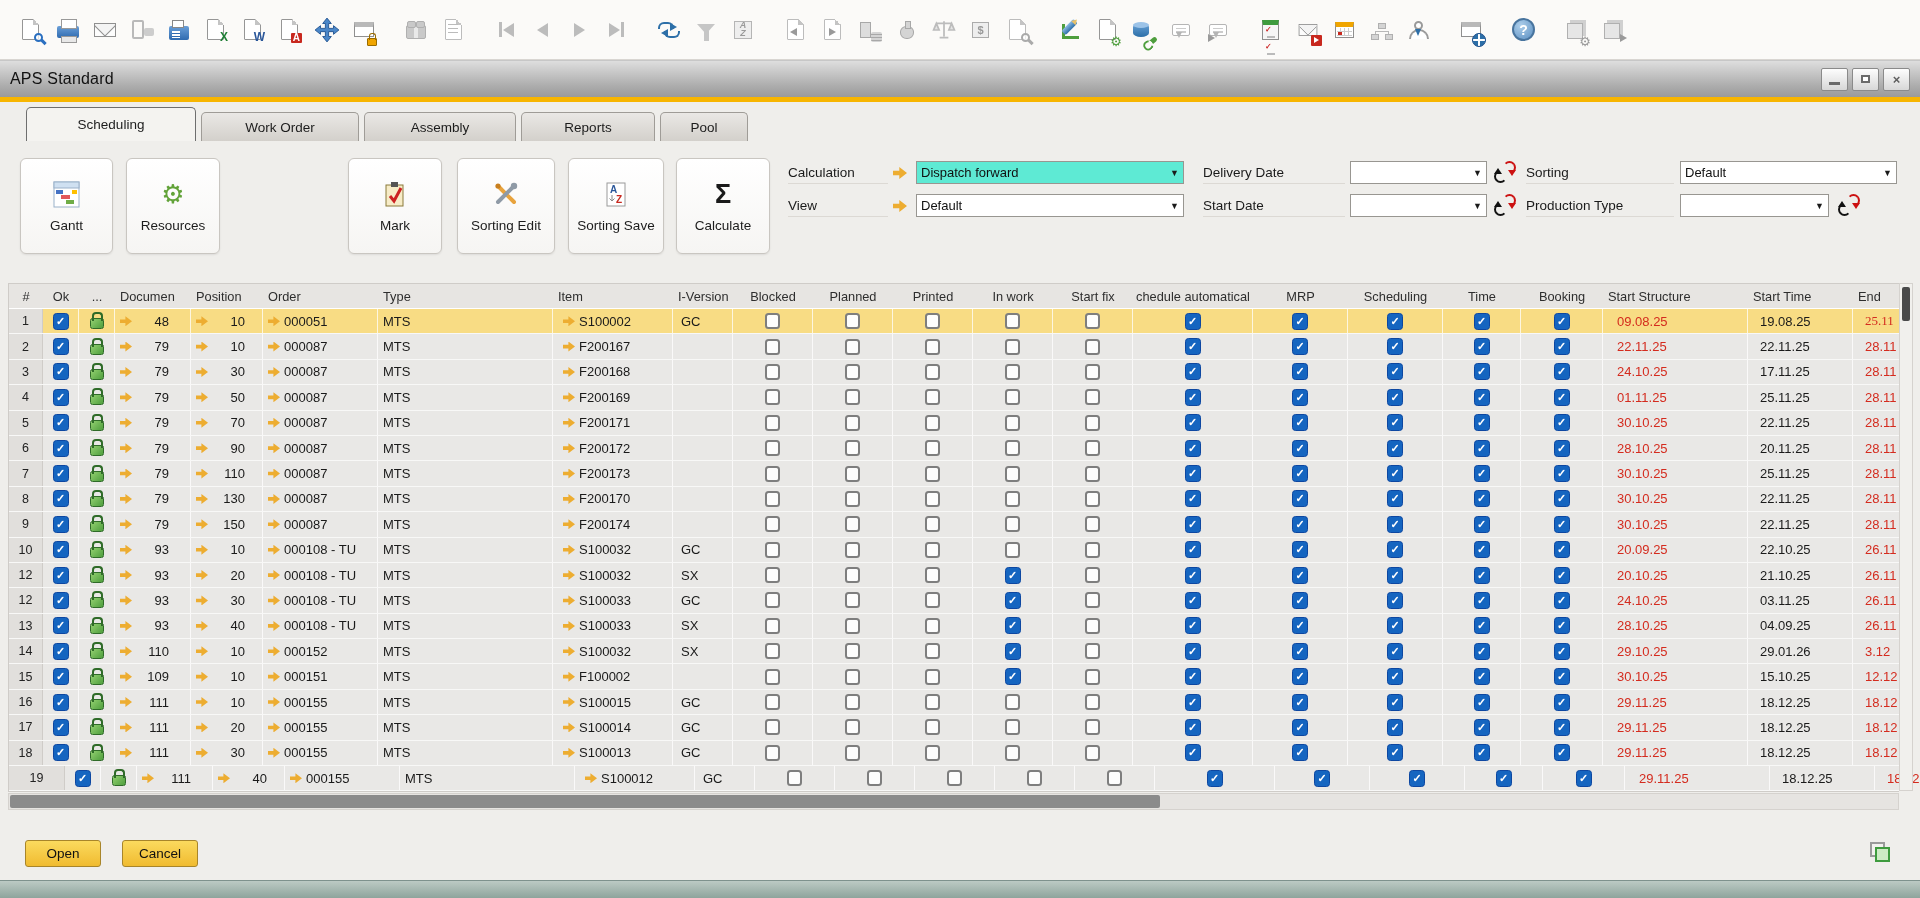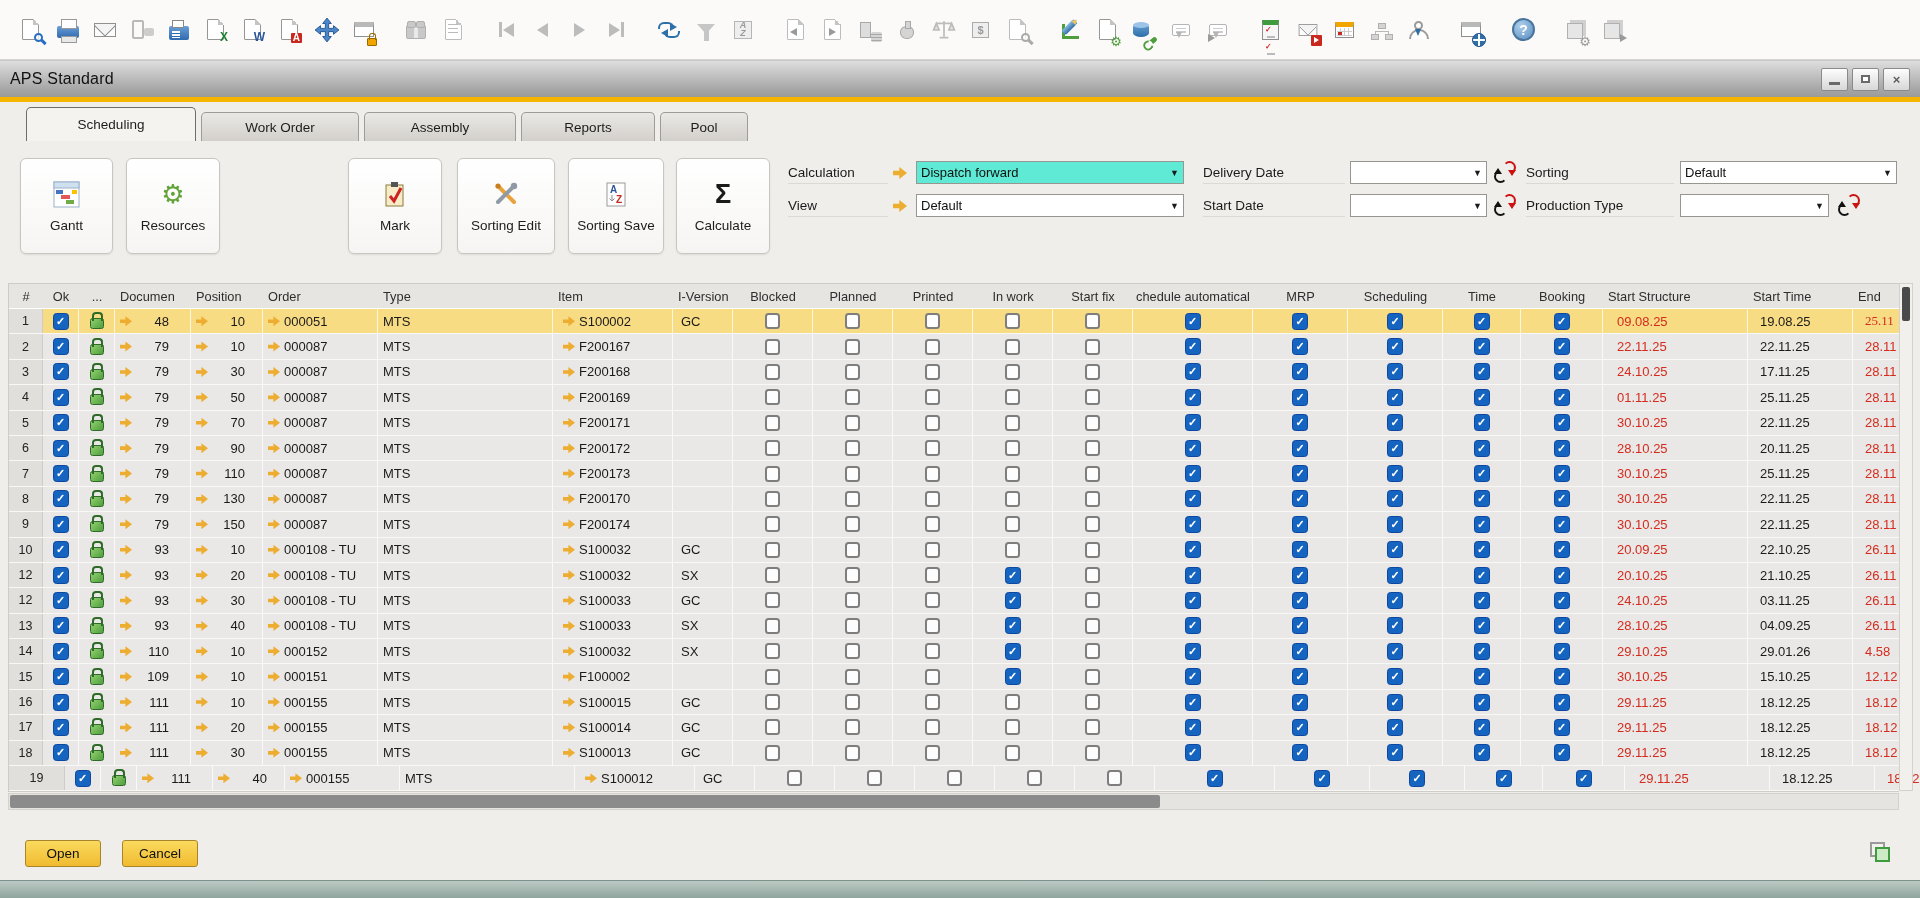--- a/index.html
+++ b/index.html
@@ -1333,21 +1333,21 @@
             <span class="cb on">✓</span>
           </div>
           <div class="td c" style="width: 78px;">
             <span class="cb on">✓</span>
           </div>
           <div class="td c" style="width: 82px;">
             <span class="cb on">✓</span>
           </div>
           <div class="td dred" style="padding-left: 14px; width: 145px;">29.10.25</div>
           <div class="td" style="padding-left: 12px; width: 105px;">29.01.26</div>
-          <div class="td dred" style="padding-left: 12px; width: 55px;">4.58</div>
+          <div class="td dred" style="padding-left: 12px; width: 55px;">3.12</div>
         </div>
         <div class="tr">
           <div class="td rownum" style="width: 34px;">15</div>
           <div class="td c" style="width: 36px;">
             <span class="cb on">✓</span>
           </div>
           <div class="td c" style="width: 36px;">
             <span class="glock"></span>
           </div>
           <div class="td" style="width: 76px;">

